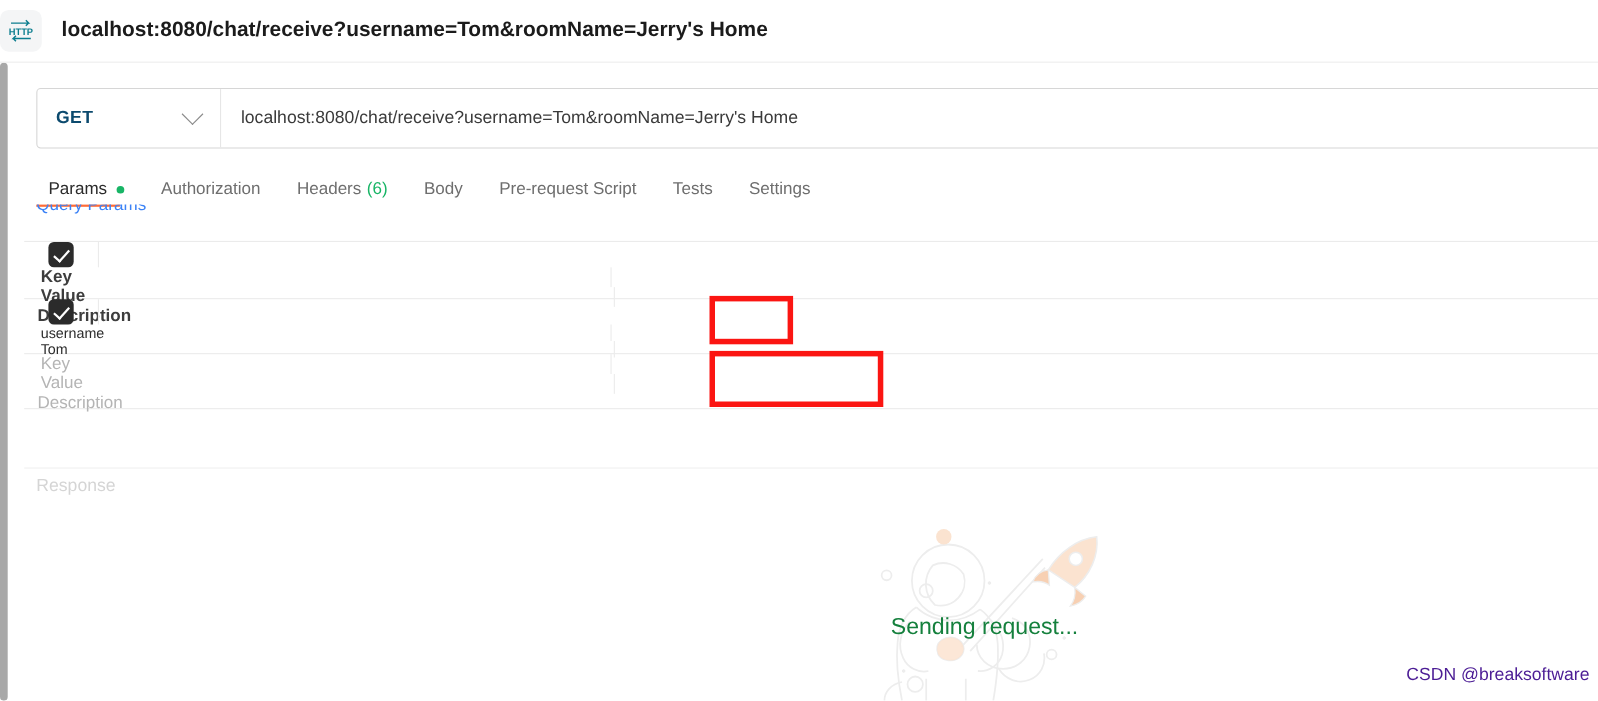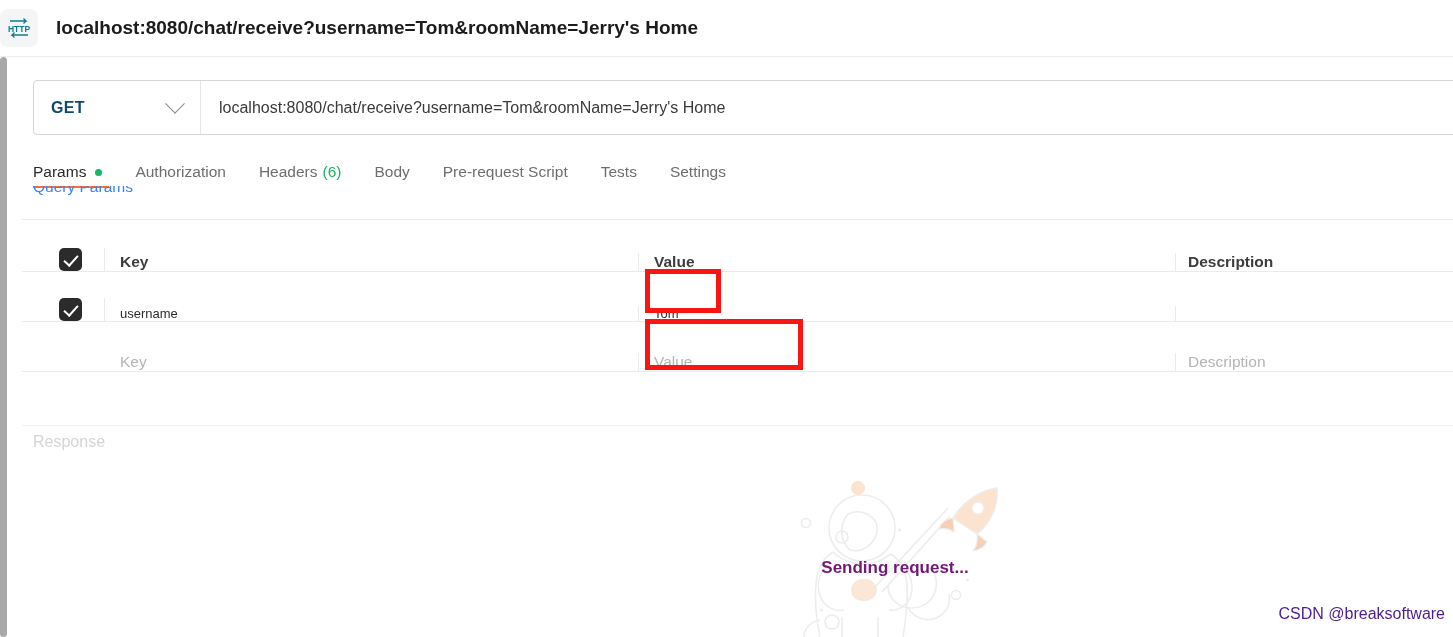--- a/index.html
+++ b/index.html
@@ -116,21 +116,21 @@
   }
   .tab {
     font-size: 15.5px;
     color: #6e6e6e;
     margin-right: 33px;
     white-space: nowrap;
     cursor: pointer;
     display: flex;
     align-items: center;
   }
-  .tab.active { color: #2b2b2b; }
+  .tab.active { color: #2b2b2b; margin-left: 11px; }
   .tab-dot {
     width: 7px; height: 7px;
     border-radius: 50%;
     background: #18b566;
     margin-left: 9px;
     flex: none;
   }
   .tab-count { color: #18b566; margin-left: 5px; }
 
   
@@ -163,24 +163,25 @@
   #params-table {
     position: absolute;
     left: 22px;
     top: 219px;
     width: 1431px;
     border-top: 1px solid #ebebeb;
     box-sizing: border-box;
   }
   .prow {
     display: flex;
-    align-items: flex-end;
+    align-items: flex-start;
     border-bottom: 1px solid #ebebeb;
     height: 50px;
     box-sizing: border-box;
+    flex-direction: column;
   }
   .prow.header { height: 52px; }
   .c-gutter {
     width: 14px;
     border-right: 1px solid #ebebeb;
     flex: none;
   }
   .c-check {
     width: 67px;
     border-right: 1px solid #ebebeb;
@@ -284,23 +285,23 @@
   #astronaut-art {
     position: absolute;
     left: 0; top: 0;
   }
   #sending-text {
     position: absolute;
     left: 770px;
     top: 558px;
     width: 250px;
     text-align: center;
-    font-size: 17px;
-    font-weight: bold;
-    color: #701a75;
+    font-size: 21px;
+    font-weight: normal;
+    color: #15803d;
   }
 
   
   #watermark {
     position: absolute;
     right: 8px;
     bottom: 14px;
     font-size: 16px;
     color: #4c1d95;
     white-space: nowrap;

